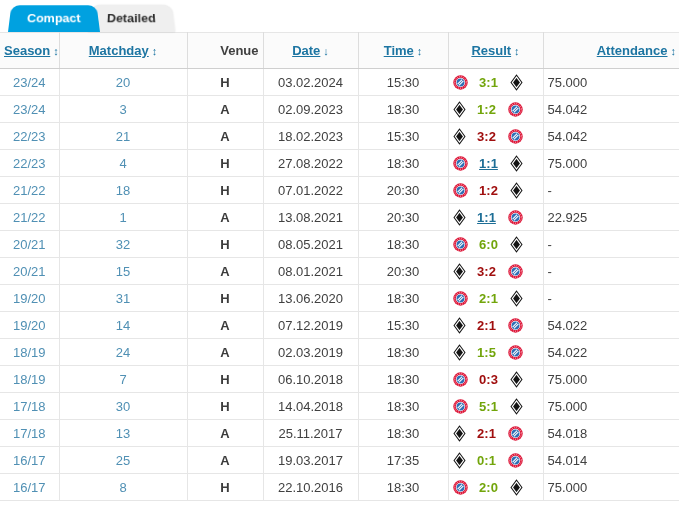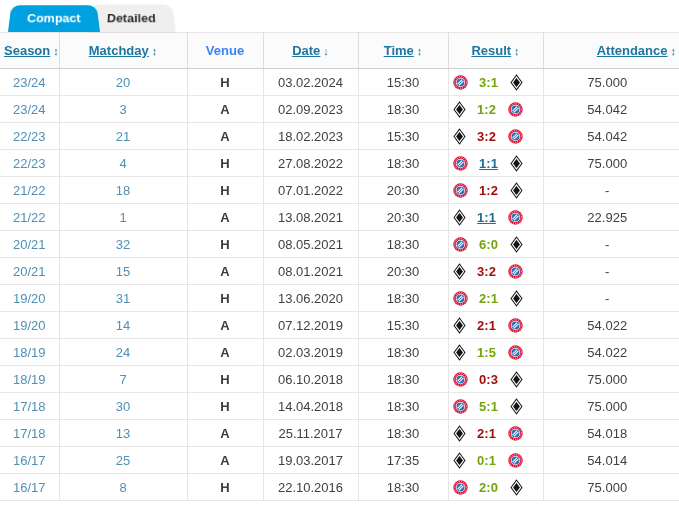--- a/index.html
+++ b/index.html
@@ -13,25 +13,25 @@
   .tab-inactive{left:88px;background:#efefef;color:#2b2b2b;z-index:1;box-shadow:0 0 2px rgba(0,0,0,.15);}
 
   
   table{border-collapse:collapse;table-layout:fixed;width:679px;border-top:1px solid #e6e6e6;}
   col.c-season{width:59px;} col.c-matchday{width:128px;} col.c-venue{width:76px;}
   col.c-date{width:95px;} col.c-time{width:90px;} col.c-result{width:95px;} col.c-att{width:136px;}
   th{height:36px;background:#fbfbfb;border-bottom:1px solid #cfcfcf;border-right:1px solid #dddddd;
      font-size:13px;font-weight:bold;color:var(--link,#1d75a2);text-align:center;padding:0 4px;box-sizing:border-box;white-space:nowrap;}
   th:last-child{border-right:none;text-align:right;padding-right:3px;}
   th .hlabel{text-decoration:underline;cursor:pointer;}
-  th.plain{color:#3b82f6;} th.plain .hlabel{text-decoration:none;cursor:default;}
+  th.plain{color:#404040;text-align:right;} th.plain .hlabel{text-decoration:none;cursor:default;}
   .sorticon{font-size:11px;font-weight:bold;margin-left:3px;color:var(--link,#1d75a2);}
   td{height:27px;border-bottom:1px solid #e6e6e6;border-right:1px solid #e6e6e6;text-align:center;
      padding:0 4px;box-sizing:border-box;white-space:nowrap;color:#414141;}
-  td:last-child{border-right:none;text-align:center;padding-right:12px;}
+  td:last-child{border-right:none;text-align:left;padding-right:12px;}
   td.venue{font-weight:bold;color:#3c3c3c;}
   a.rowlink{color:var(--row-link,#5090b4);text-decoration:none;cursor:pointer;}
   .result-wrap{display:flex;align-items:center;gap:9px;}
   .badge{display:inline-flex;align-items:center;line-height:0;cursor:pointer;}
   .score{font-weight:bold;min-width:24px;text-align:center;cursor:pointer;}
   .score.win{color:var(--win,#72a50b);}
   .score.loss{color:var(--loss,#a00e0e);}
   .score.draw{color:var(--draw,#1d6e96);text-decoration:underline;}
 </style>
 </head>

